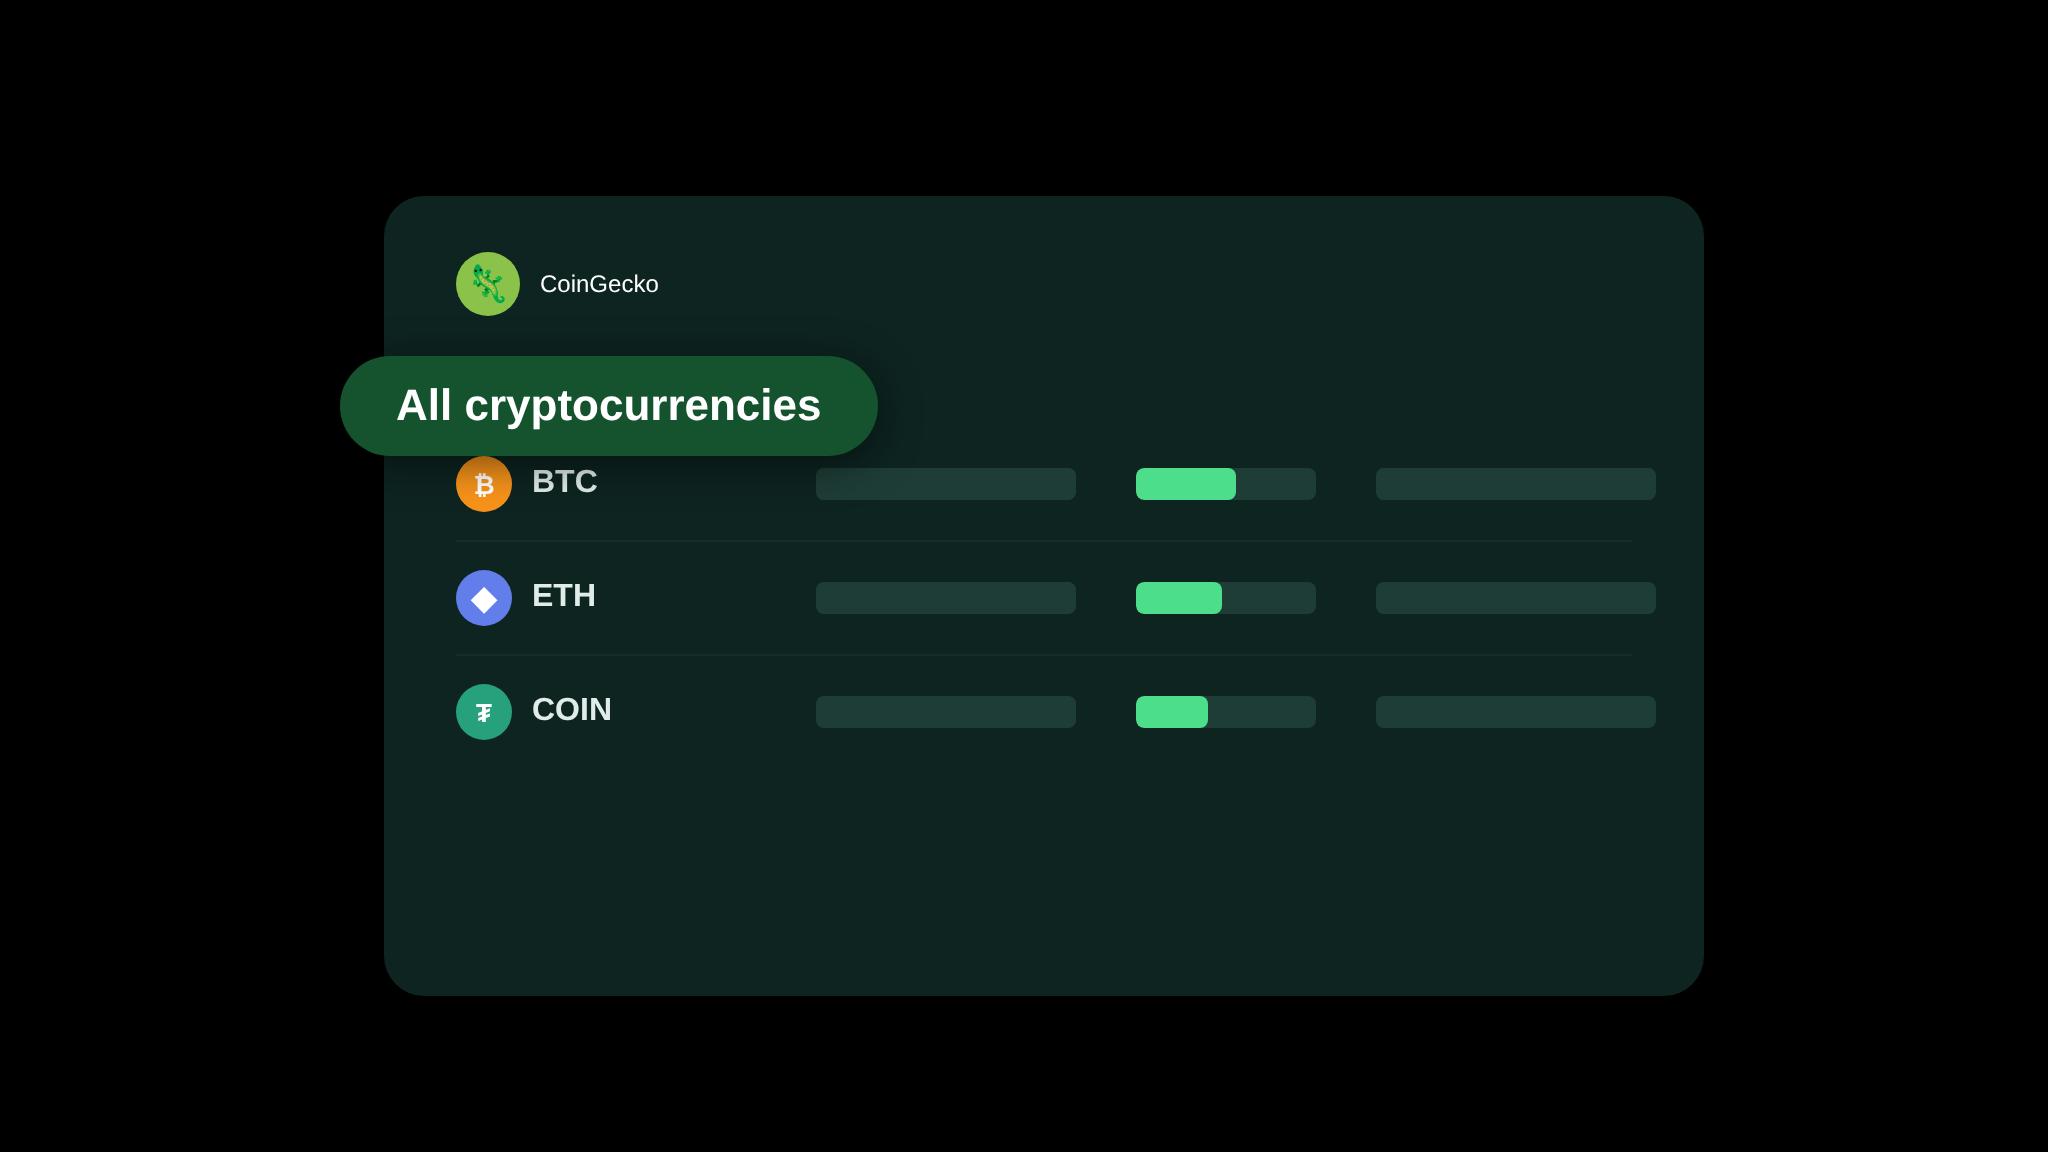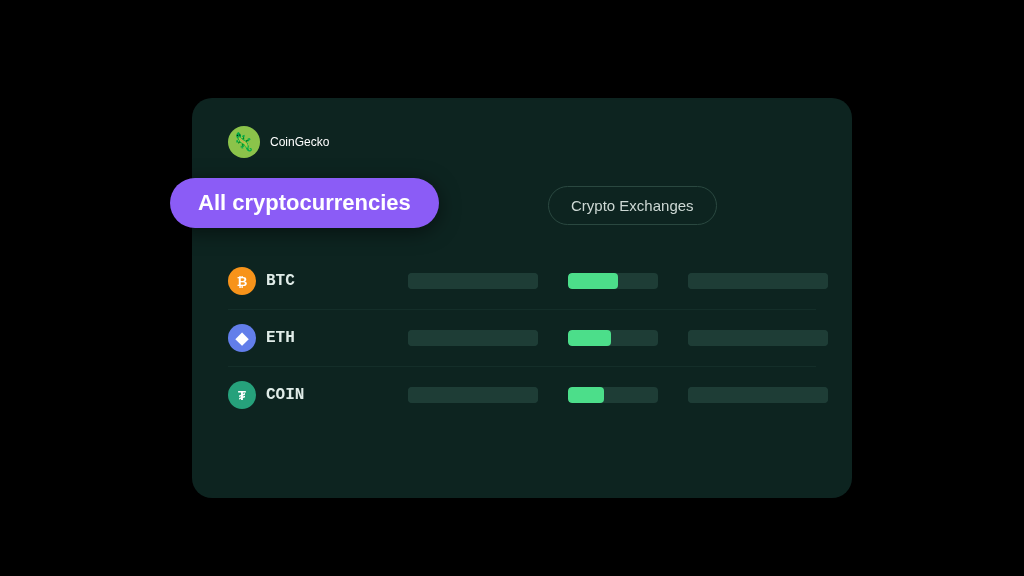--- a/index.html
+++ b/index.html
@@ -59,21 +59,21 @@
 
     .tabs-row {
       display: flex;
       align-items: center;
       gap: 14px;
       margin-bottom: 28px;
       position: relative;
     }
 
     .tab-all-crypto {
-      background: #8b5cf6;
+      background: #14532d;
       border-radius: 30px;
       padding: 12px 28px;
       color: #ffffff;
       font-size: 22px;
       font-weight: 700;
       position: absolute;
       left: -58px;
       top: -8px;
       white-space: nowrap;
       box-shadow: 0 4px 20px rgba(0,0,0,0.5);
@@ -151,21 +151,20 @@
     .usdt-icon {
       background: #26a17b;
       color: white;
       font-size: 13px;
     }
 
     .coin-name {
       color: #e0ece8;
       font-size: 16px;
       font-weight: 600;
-      font-family: Liberation Mono, monospace;
     }
 
     .bar-container {
       height: 16px;
       background: #1e3d36;
       border-radius: 4px;
       overflow: hidden;
       width: 130px;
     }
 
@@ -210,21 +209,20 @@
 
 <div class="card-wrapper">
   <div class="card">
     <div class="header">
       <div class="logo-icon">🦎</div>
       <span class="logo-text">CoinGecko</span>
     </div>
 
     <div class="tabs-row">
       <div class="tab-all-crypto">All cryptocurrencies</div>
-      <div class="tab-exchanges">Crypto Exchanges</div>
     </div>
 
 
     <div class="table-row">
       <div class="coin-cell">
         <div class="coin-icon btc-icon">₿</div>
         <span class="coin-name">BTC</span>
       </div>
       <div class="bar-container">
         <div class="bar-fill-price"></div>

